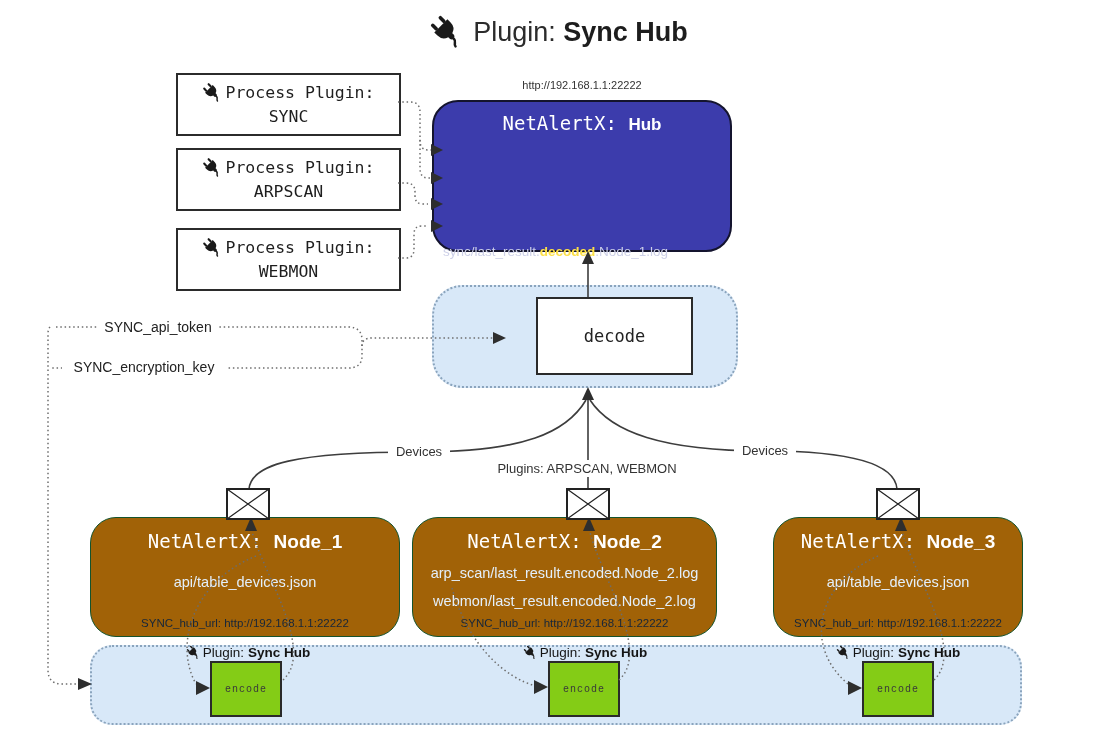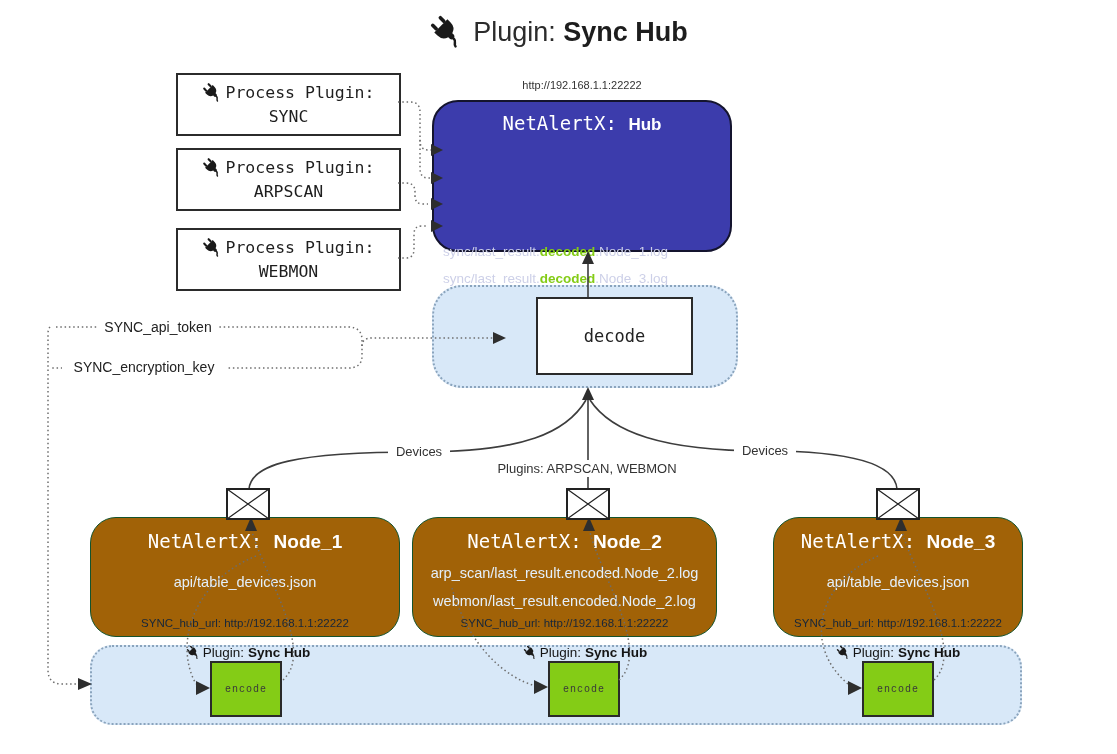--- a/index.html
+++ b/index.html
@@ -19,21 +19,21 @@
         font-family:"DejaVu Sans Mono",monospace;font-size:16.5px;color:#1e1e1e;line-height:1.45;}
   .pbox .row1{display:flex;align-items:center;gap:2px;text-align:center;}
   
   #hub-url{left:432px;top:79px;width:300px;text-align:center;font-size:11px;color:#333;}
   #hub{left:432px;top:100px;width:300px;height:152px;background:#3c3cac;border:2px solid #14142e;
        border-radius:26px;box-sizing:border-box;}
   .hub-title{position:absolute;top:10px;left:0;width:100%;text-align:center;white-space:nowrap;}
   .hub-title .mono{font-family:"DejaVu Sans Mono",monospace;font-size:19px;color:#fff;}
   .hub-title b{font-size:17px;font-weight:700;color:#fff;}
   .hub-line{position:absolute;left:9px;white-space:nowrap;font-size:13.5px;color:#cdd0e8;}
-  .hub-line b{color:#84cc16;font-weight:700;}
+  .hub-line b{color:#fde047;font-weight:700;}
   
   #decode-wrap{left:432px;top:285px;width:306px;height:103px;background:#d8e8f8;
                border:2px dotted #8aa4bd;border-radius:30px;box-sizing:border-box;}
   #decode-box{left:536px;top:297px;width:157px;height:78px;background:#fff;border:2px solid #2a2a2a;
               box-sizing:border-box;display:flex;align-items:center;justify-content:center;
               font-family:"DejaVu Sans Mono",monospace;font-size:17px;color:#222;}
   
   .node{top:517px;height:120px;background:#a16207;border:1px solid #14532d;border-radius:26px;box-sizing:border-box;}
   #node1{left:90px;width:310px;}
   #node2{left:412px;width:305px;}
@@ -117,21 +117,20 @@
         </svg>
         <span>Process Plugin:</span>
       </span>
     <span>WEBMON</span>
   </div>
 
   <div id="hub-url" class="abs">http://192.168.1.1:22222</div>
   <div id="hub" class="abs">
     <div class="hub-title"><span class="mono">NetAlertX: </span><b>Hub</b></div>
     <div class="hub-line" style="top:142px"><span>sync/last_result.</span><b>decoded</b><span>.Node_1.log</span></div>
-    <div class="hub-line" style="top:169px"><span>sync/last_result.</span><b>decoded</b><span>.Node_3.log</span></div>
     <div class="hub-line" style="top:196px"><span>arp_scan/last_result.</span><b>decoded</b><span>.Node_2.log</span></div>
     <div class="hub-line" style="top:218px"><span>webmon/last_result.</span><b>decoded</b><span>.Node_2.log</span></div>
   </div>
 
   <div id="decode-wrap" class="abs"></div>
   <div id="decode-box" class="abs">decode</div>
 
   <div id="node1" class="node abs">
     <div class="node-title"><span class="mono">NetAlertX: </span><b>Node_1</b></div>
     <div class="node-line" style="top:56px">api/table_devices.json</div>

